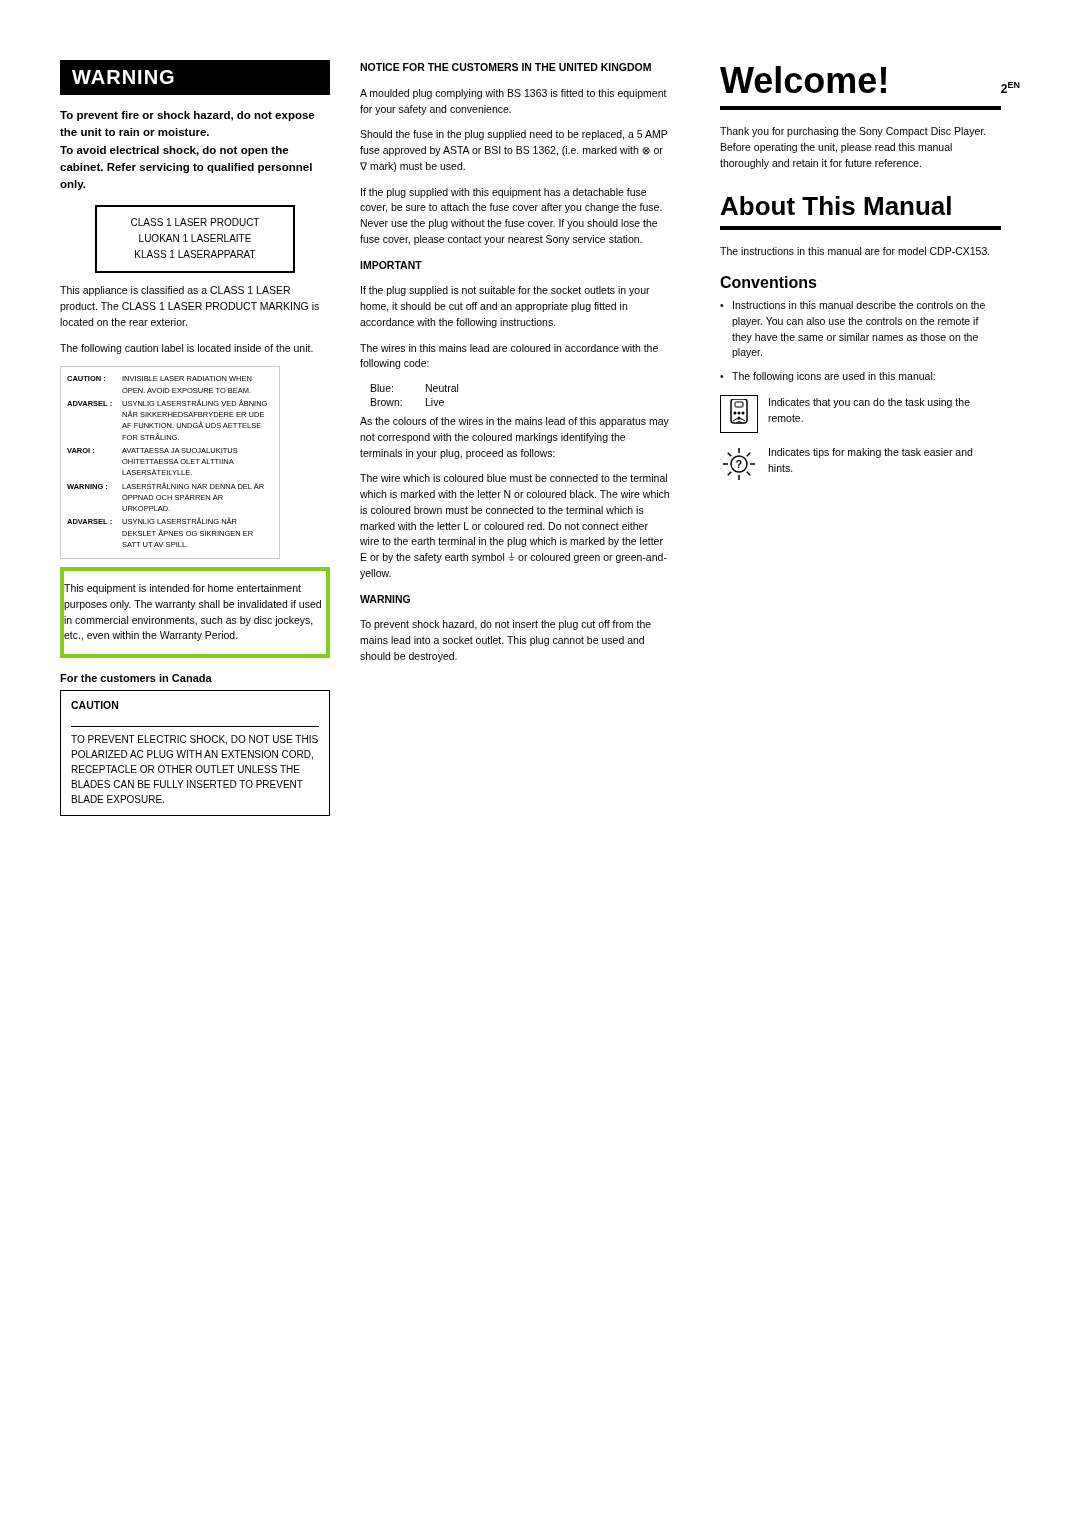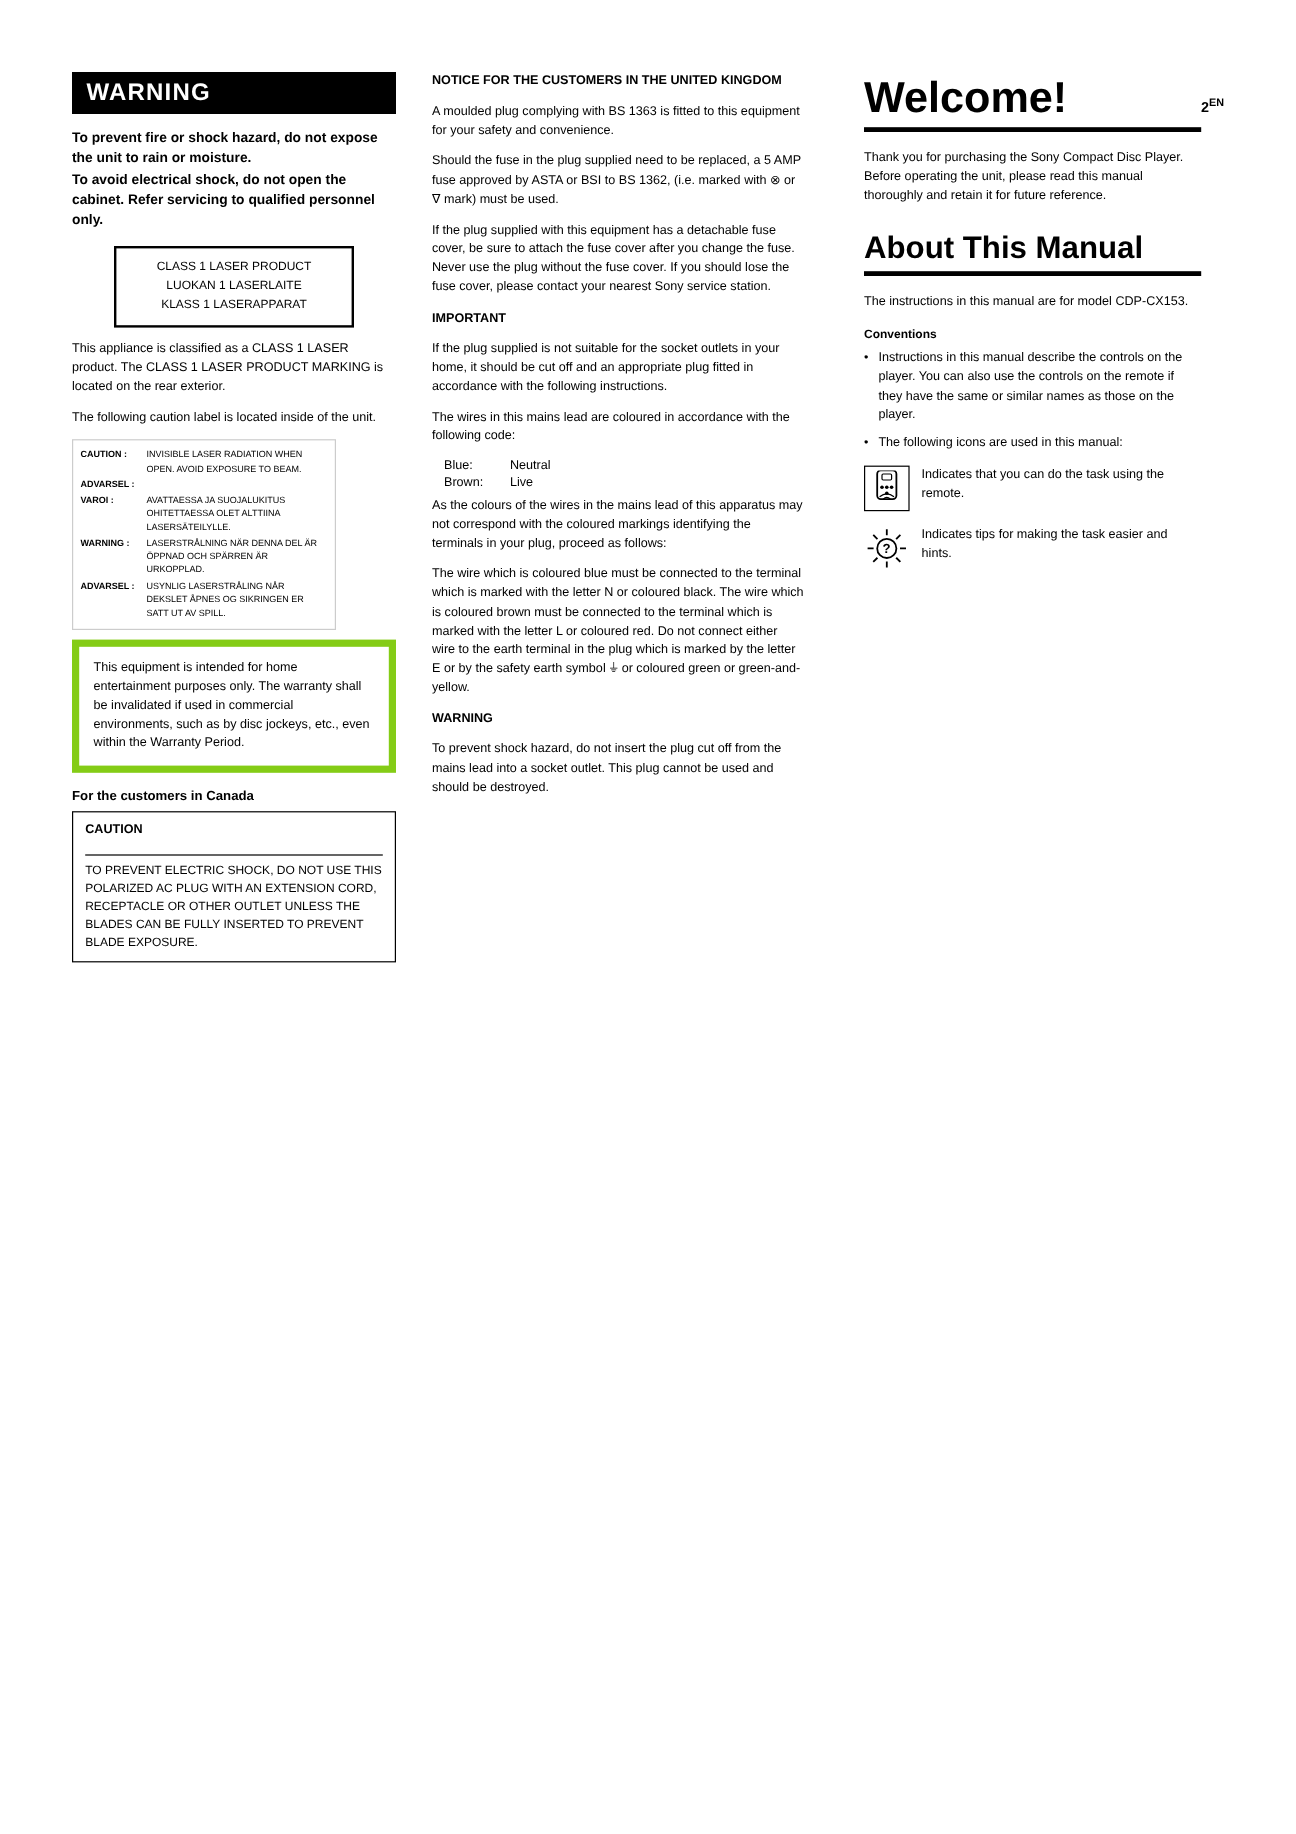--- a/index.html
+++ b/index.html
@@ -97,22 +97,22 @@
       margin-bottom: 2px;
       font-size: 7.5px;
     }
     .caution-row .label-key {
       font-weight: bold;
       min-width: 55px;
     }
 
     
     .home-use-box {
-      border: 6px solid #84cc16;
-      padding: 10px 12px;
+      border: 4px solid #84cc16;
+      padding: 10px 0;
       font-size: 10.5px;
       line-height: 1.5;
       margin-bottom: 14px;
     }
 
     
     .canada-section {
       margin-bottom: 10px;
     }
     .canada-title {
@@ -191,21 +191,21 @@
       border-bottom: 4px solid #000;
       padding-bottom: 4px;
       margin-bottom: 14px;
     }
     .model-text {
       font-size: 10.5px;
       line-height: 1.5;
       margin-bottom: 14px;
     }
     .conventions-header {
-      font-size: 10px;
+      font-size: 16px;
       font-weight: bold;
       margin-bottom: 6px;
     }
     .conventions-list {
       font-size: 10.5px;
       line-height: 1.5;
       padding-left: 0;
       list-style: none;
     }
     .conventions-list li {
@@ -286,20 +286,21 @@
 
       <p class="small-text">The following caution label is located inside of the unit.</p>
 
       <div class="caution-label-box">
         <div class="caution-row">
           <span class="label-key">CAUTION :</span>
           <span>INVISIBLE LASER RADIATION WHEN OPEN. AVOID EXPOSURE TO BEAM.</span>
         </div>
         <div class="caution-row">
           <span class="label-key">ADVARSEL :</span>
+          <span>USYNLIG LASERSTRÅLING VED ÅBNING NÅR SIKKERHEDSAFBRYDERE ER UDE AF FUNKTION. UNDGÅ UDS AETTELSE FOR STRÅLING.</span>
         </div>
         <div class="caution-row">
           <span class="label-key">VAROI :</span>
           <span>AVATTAESSA JA SUOJALUKITUS OHITETTAESSA OLET ALTTIINA LASERSÄTEILYLLE.</span>
         </div>
         <div class="caution-row">
           <span class="label-key">WARNING :</span>
           <span>LASERSTRÅLNING NÄR DENNA DEL ÄR ÖPPNAD OCH SPÄRREN ÄR URKOPPLAD.</span>
         </div>
         <div class="caution-row">

